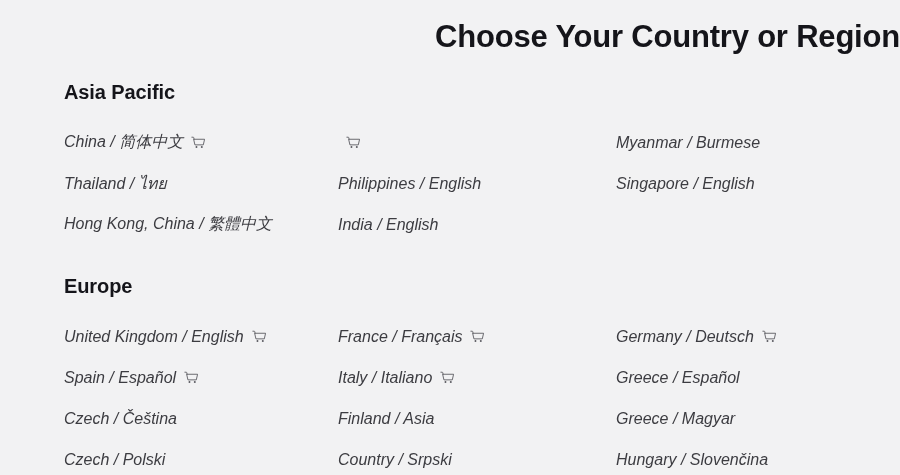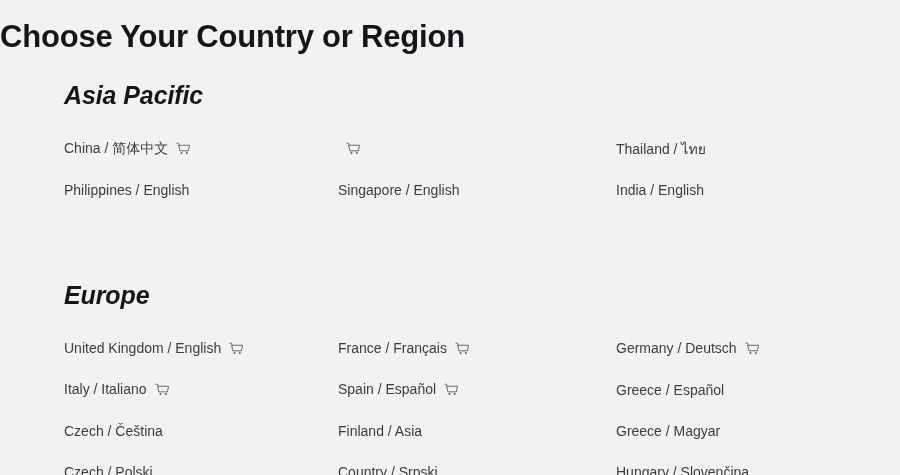--- a/index.html
+++ b/index.html
@@ -14,61 +14,61 @@
     font-family: "Liberation Sans", "DejaVu Sans", sans-serif;
     -webkit-font-smoothing: antialiased;
   }
   .page {
     position: relative;
     width: 900px;
     height: 475px;
     box-sizing: border-box;
   }
   .page-title {
-    text-align: left;
+    text-align: right;
     font-size: 31px;
     font-weight: bold;
     color: #15151a;
     letter-spacing: -0.2px;
     margin: 0;
     padding-top: 18px;
     line-height: 1.2;
   }
   .section {
     padding-left: 64px;
     padding-right: 20px;
   }
   .section-asia { margin-top: 26px; }
   .section-europe { margin-top: 30px; }
   .section-heading {
-    font-size: 25px;
+    font-size: 20px;
     font-weight: bold;
     color: #15151a;
     margin: 0 0 18px 0;
     letter-spacing: -0.1px;
-    font-style: italic;
   }
   .grid {
     display: grid;
     grid-template-columns: 274px 278px auto;
     row-gap: 0px;
   }
   .cell {
     height: 41px;
     display: flex;
     align-items: center;
   }
   .region-link {
     display: inline-flex;
-    align-items: flex-start;
-    font-size: 14px;
+    align-items: center;
+    font-size: 16px;
     color: #3c3c41;
     text-decoration: none;
     white-space: nowrap;
     cursor: pointer;
+    font-style: italic;
   }
   .region-label {
     display: inline-block;
   }
   .cart-icon {
     display: inline-flex;
     align-items: center;
     margin-left: 7px;
     position: relative;
     top: 1px;
@@ -111,31 +111,41 @@
                   <path d="M4.75 5.0h12.4l-1.5 6.6H6.25z"></path>
                 </g>
                 <circle cx="7.6" cy="14.2" r="1.15" fill="#5a5a60"></circle>
                 <circle cx="13.9" cy="14.2" r="1.15" fill="#5a5a60"></circle>
               </svg>
             </span>
           </a>
         </div>
         <div class="cell">
           <a class="region-link" href="#">
+            <span class="region-label">Myanmar / Burmese</span>
+          </a>
+        </div>
+        <div class="cell">
+          <a class="region-link" href="#">
             <span class="region-label">Thailand / ไทย</span>
           </a>
         </div>
         <div class="cell">
           <a class="region-link" href="#">
             <span class="region-label">Philippines / English</span>
           </a>
         </div>
         <div class="cell">
           <a class="region-link" href="#">
             <span class="region-label">Singapore / English</span>
+          </a>
+        </div>
+        <div class="cell">
+          <a class="region-link" href="#">
+            <span class="region-label">Hong Kong, China / 繁體中文</span>
           </a>
         </div>
         <div class="cell">
           <a class="region-link" href="#">
             <span class="region-label">India / English</span>
           </a>
         </div>
         <div class="cell empty"></div>
       </div>
   </div>
@@ -183,36 +193,36 @@
                   <path d="M4.75 5.0h12.4l-1.5 6.6H6.25z"></path>
                 </g>
                 <circle cx="7.6" cy="14.2" r="1.15" fill="#5a5a60"></circle>
                 <circle cx="13.9" cy="14.2" r="1.15" fill="#5a5a60"></circle>
               </svg>
             </span>
           </a>
         </div>
         <div class="cell">
           <a class="region-link" href="#">
+            <span class="region-label">Spain / Español</span>
+            <span class="cart-icon">
+              <svg width="17" height="17" viewBox="0 0 20 20" fill="none">
+                <g stroke="#5a5a60" stroke-width="1.05" stroke-linecap="round" stroke-linejoin="round">
+                  <path d="M2.2 2.6h1.5c.5 0 .8.35.85.8l.2 1.6"></path>
+                  <path d="M4.75 5.0h12.4l-1.5 6.6H6.25z"></path>
+                </g>
+                <circle cx="7.6" cy="14.2" r="1.15" fill="#5a5a60"></circle>
+                <circle cx="13.9" cy="14.2" r="1.15" fill="#5a5a60"></circle>
+              </svg>
+            </span>
+          </a>
+        </div>
+        <div class="cell">
+          <a class="region-link" href="#">
             <span class="region-label">Italy / Italiano</span>
-            <span class="cart-icon">
-              <svg width="17" height="17" viewBox="0 0 20 20" fill="none">
-                <g stroke="#5a5a60" stroke-width="1.05" stroke-linecap="round" stroke-linejoin="round">
-                  <path d="M2.2 2.6h1.5c.5 0 .8.35.85.8l.2 1.6"></path>
-                  <path d="M4.75 5.0h12.4l-1.5 6.6H6.25z"></path>
-                </g>
-                <circle cx="7.6" cy="14.2" r="1.15" fill="#5a5a60"></circle>
-                <circle cx="13.9" cy="14.2" r="1.15" fill="#5a5a60"></circle>
-              </svg>
-            </span>
-          </a>
-        </div>
-        <div class="cell">
-          <a class="region-link" href="#">
-            <span class="region-label">Spain / Español</span>
             <span class="cart-icon">
               <svg width="17" height="17" viewBox="0 0 20 20" fill="none">
                 <g stroke="#5a5a60" stroke-width="1.05" stroke-linecap="round" stroke-linejoin="round">
                   <path d="M2.2 2.6h1.5c.5 0 .8.35.85.8l.2 1.6"></path>
                   <path d="M4.75 5.0h12.4l-1.5 6.6H6.25z"></path>
                 </g>
                 <circle cx="7.6" cy="14.2" r="1.15" fill="#5a5a60"></circle>
                 <circle cx="13.9" cy="14.2" r="1.15" fill="#5a5a60"></circle>
               </svg>
             </span>

